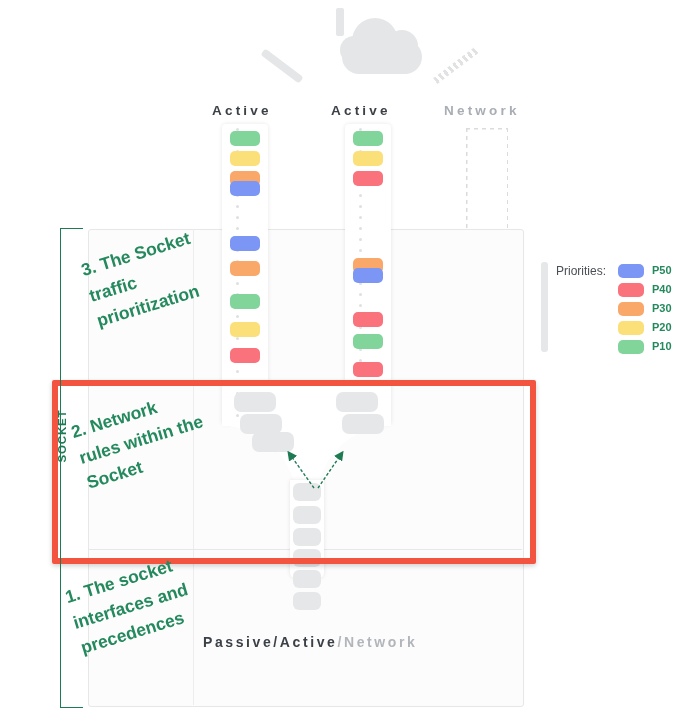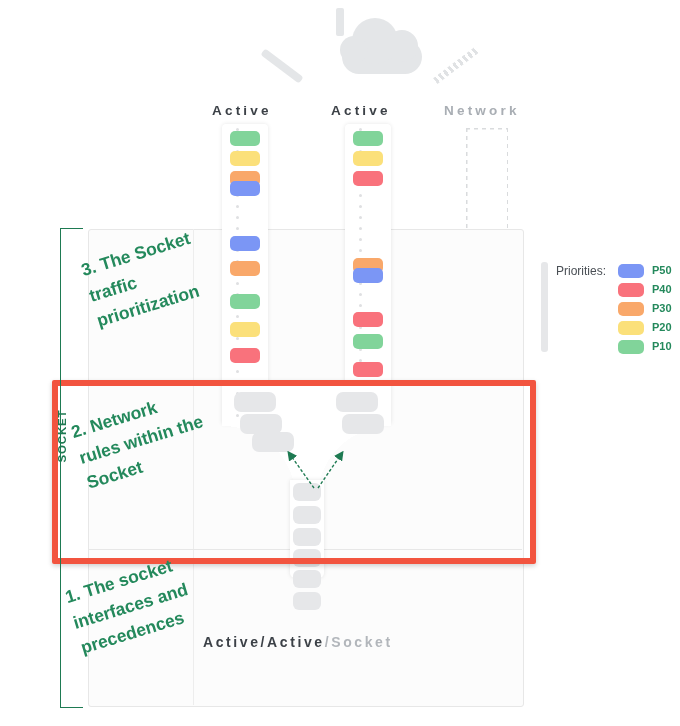--- a/index.html
+++ b/index.html
@@ -241,21 +241,21 @@
 <div class="abs annot" id="annot-3">3. The Socket
 traffic
 prioritization</div>
 <div class="abs annot" id="annot-2">2. Network
 rules within the
 Socket</div>
 <div class="abs annot" id="annot-1">1. The socket
 interfaces and
 precedences</div>
 
-<div class="abs" id="bottom-caption"><span class="dark">Active/Active</span><span class="light">/Socket</span></div>
+<div class="abs" id="bottom-caption"><span class="dark">Passive/Active</span><span class="light">/Network</span></div>
 
 <div class="abs" id="scroll-bar"></div>
 
 <div class="abs" id="legend">
   <div id="legend-title">Priorities:</div>
 <div class="legend-row" style="top: 0px;">
       <div class="legend-swatch" style="background: rgb(123, 150, 245);"></div>
       <div class="legend-label">P50</div>
     </div>
     <div class="legend-row" style="top: 19px;">

